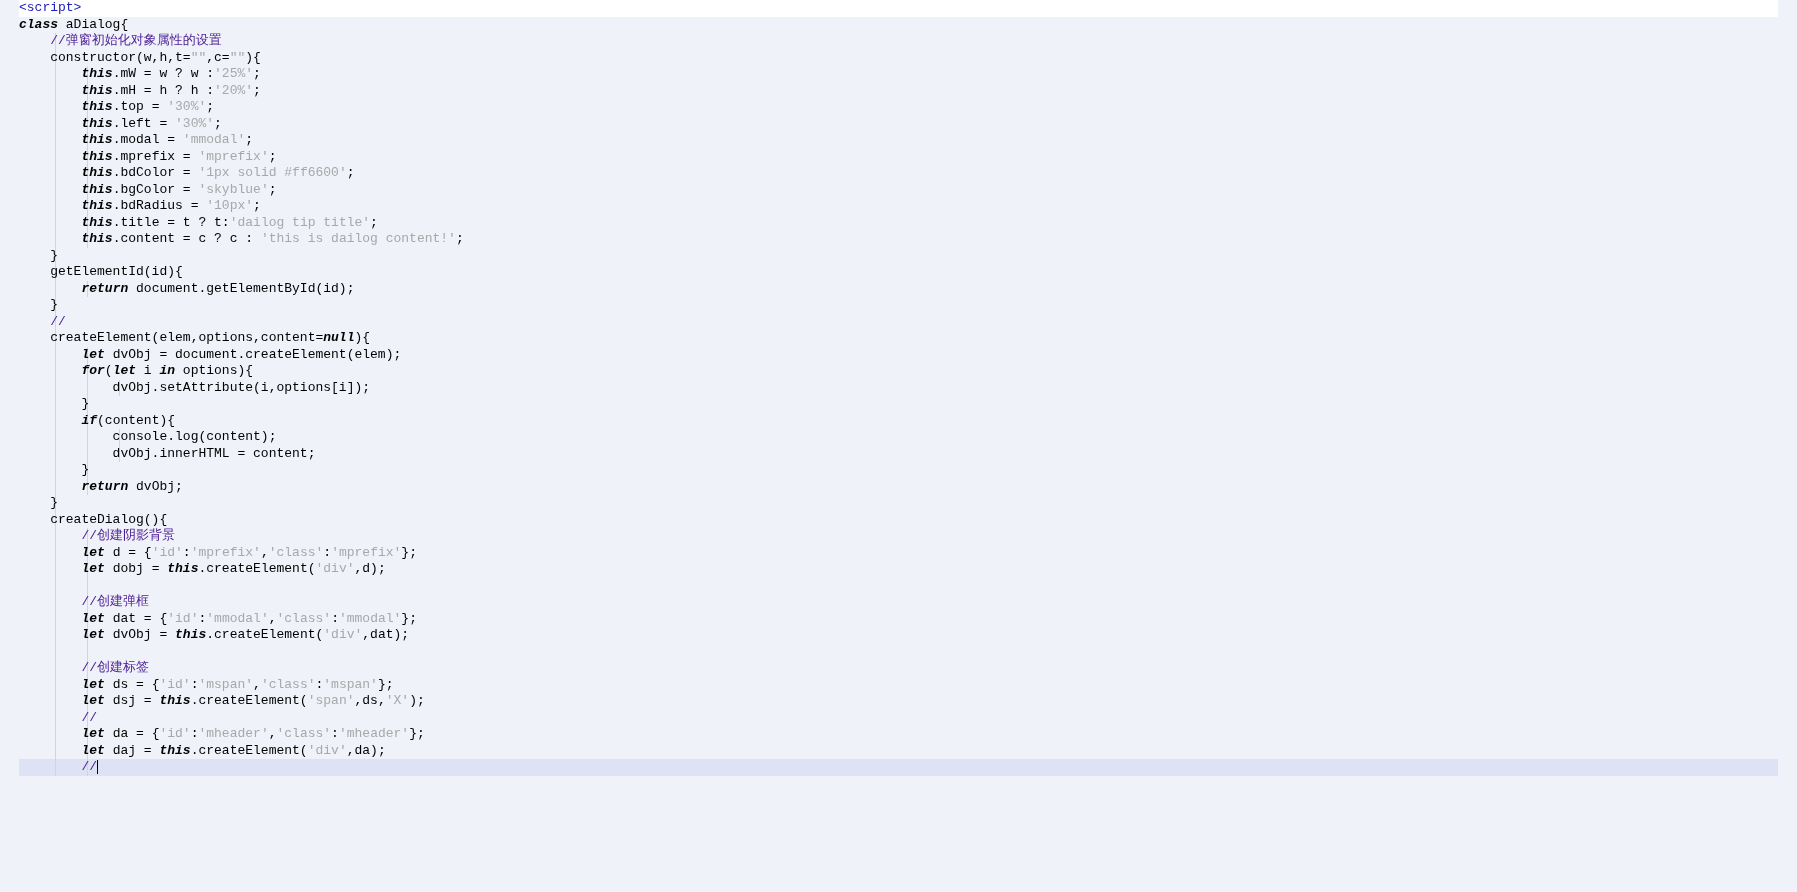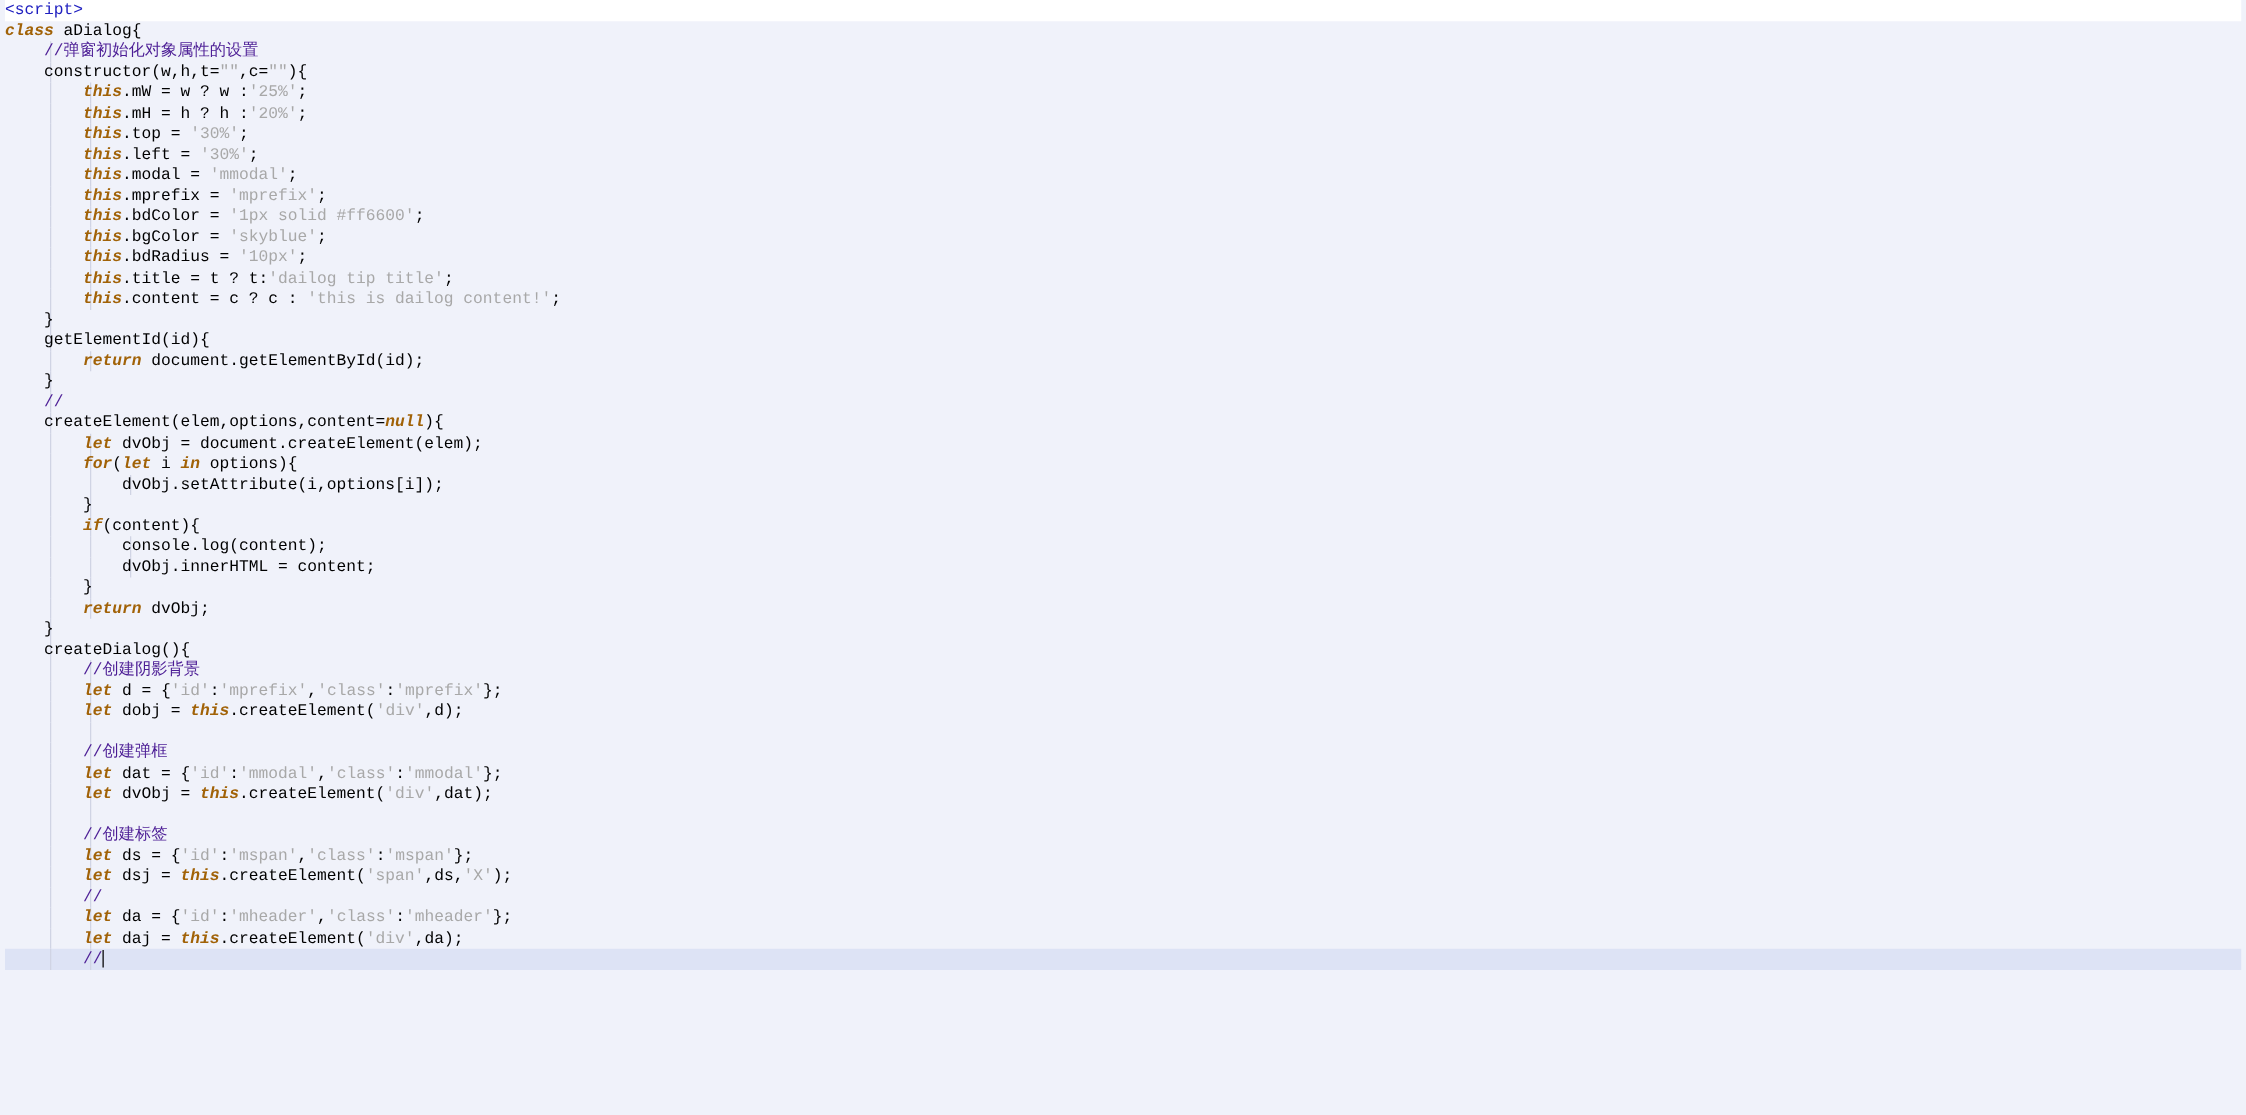--- a/index.html
+++ b/index.html
@@ -9,21 +9,21 @@
   font-family: Consolas, "Courier New", monospace;
   font-size: 13px;
   line-height: 16.5px;
   background: #f0f2fa;
   overflow: hidden;
 }
 .editor {
   width: 100%;
   height: 100%;
   white-space: pre;
-  padding: 0 4px;
+  padding: 0 19px;
   position: relative;
   background: #f0f2fa;
 }
 .line {
   height: 16.5px;
   position: relative;
 }
 .line.top {
   background: #ffffff;
 }
@@ -31,21 +31,21 @@
   position: absolute;
   top: 0;
   bottom: 0;
   border-left: 1px solid #d0d4e4;
 }
 .g1 { left: 36px; }
 .g2 { left: 68px; }
 .g3 { left: 100px; }
 .txt { position: relative; }
 .tag   { color: #2020c0; }
-.kw    { color: #a16207; font-weight: bold; font-style: italic; }
+.kw    { color: #000000; font-weight: bold; font-style: italic; }
 .plain { color: #000000; }
 .cmt   { color: #4c1d95; }
 .str   { color: #a8a8a8; }
 .cursor-line {
   background: #dde3f5;
 }
 .caret {
   display: inline-block;
   width: 1px;
   height: 14px;

